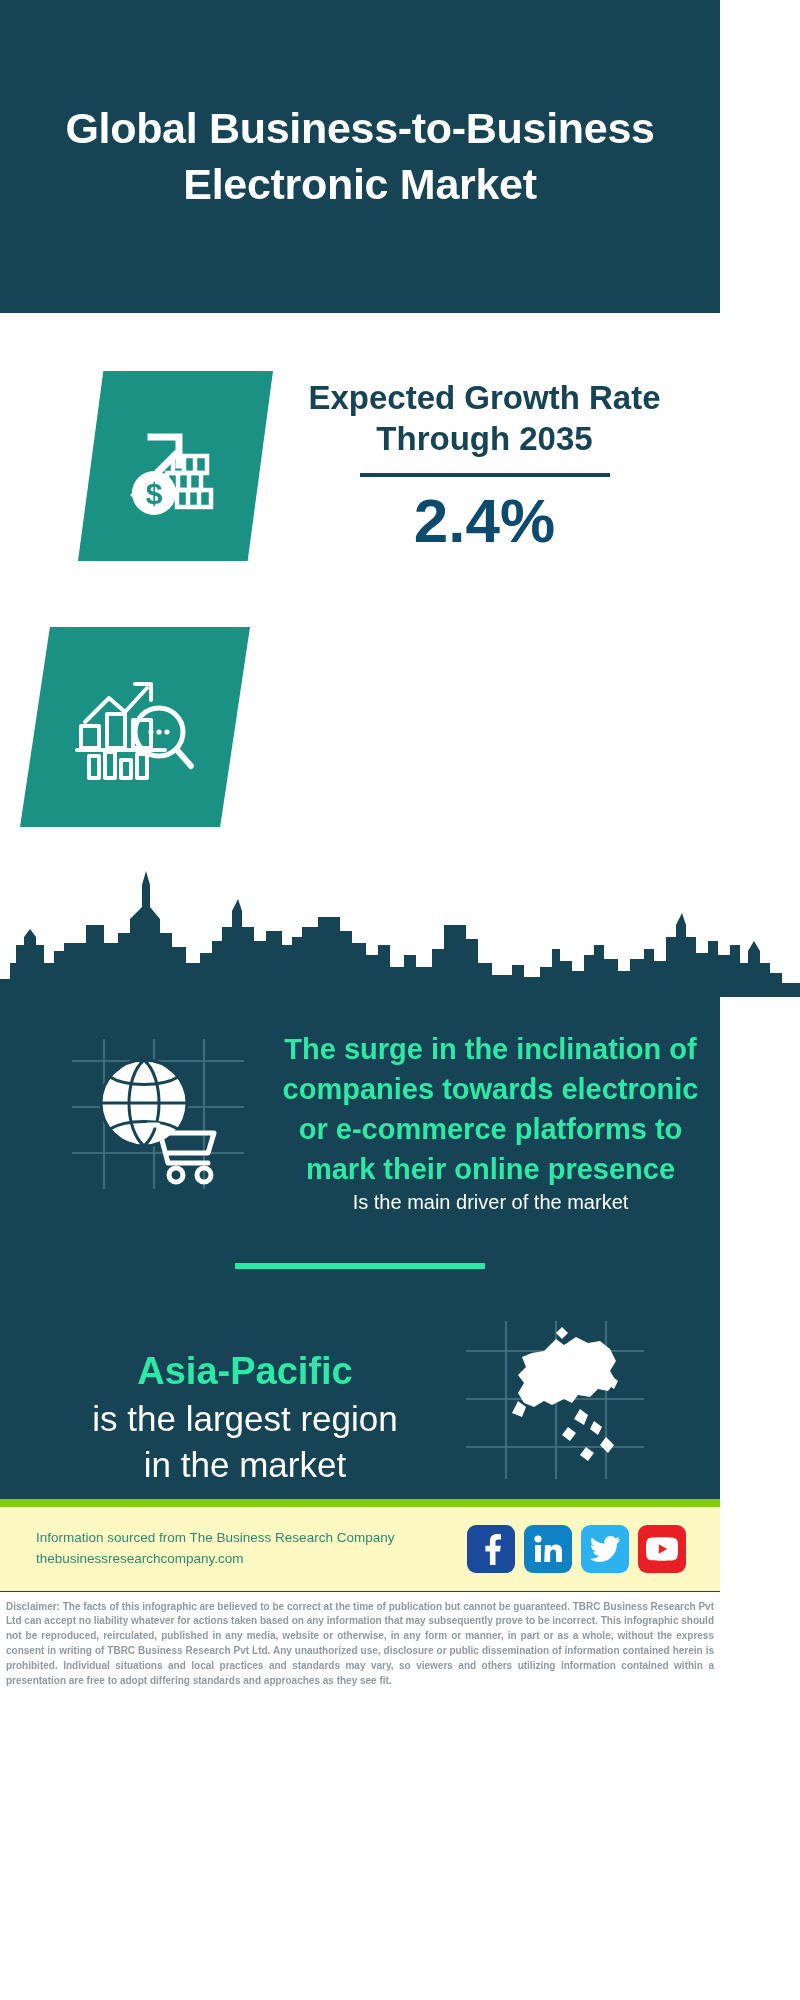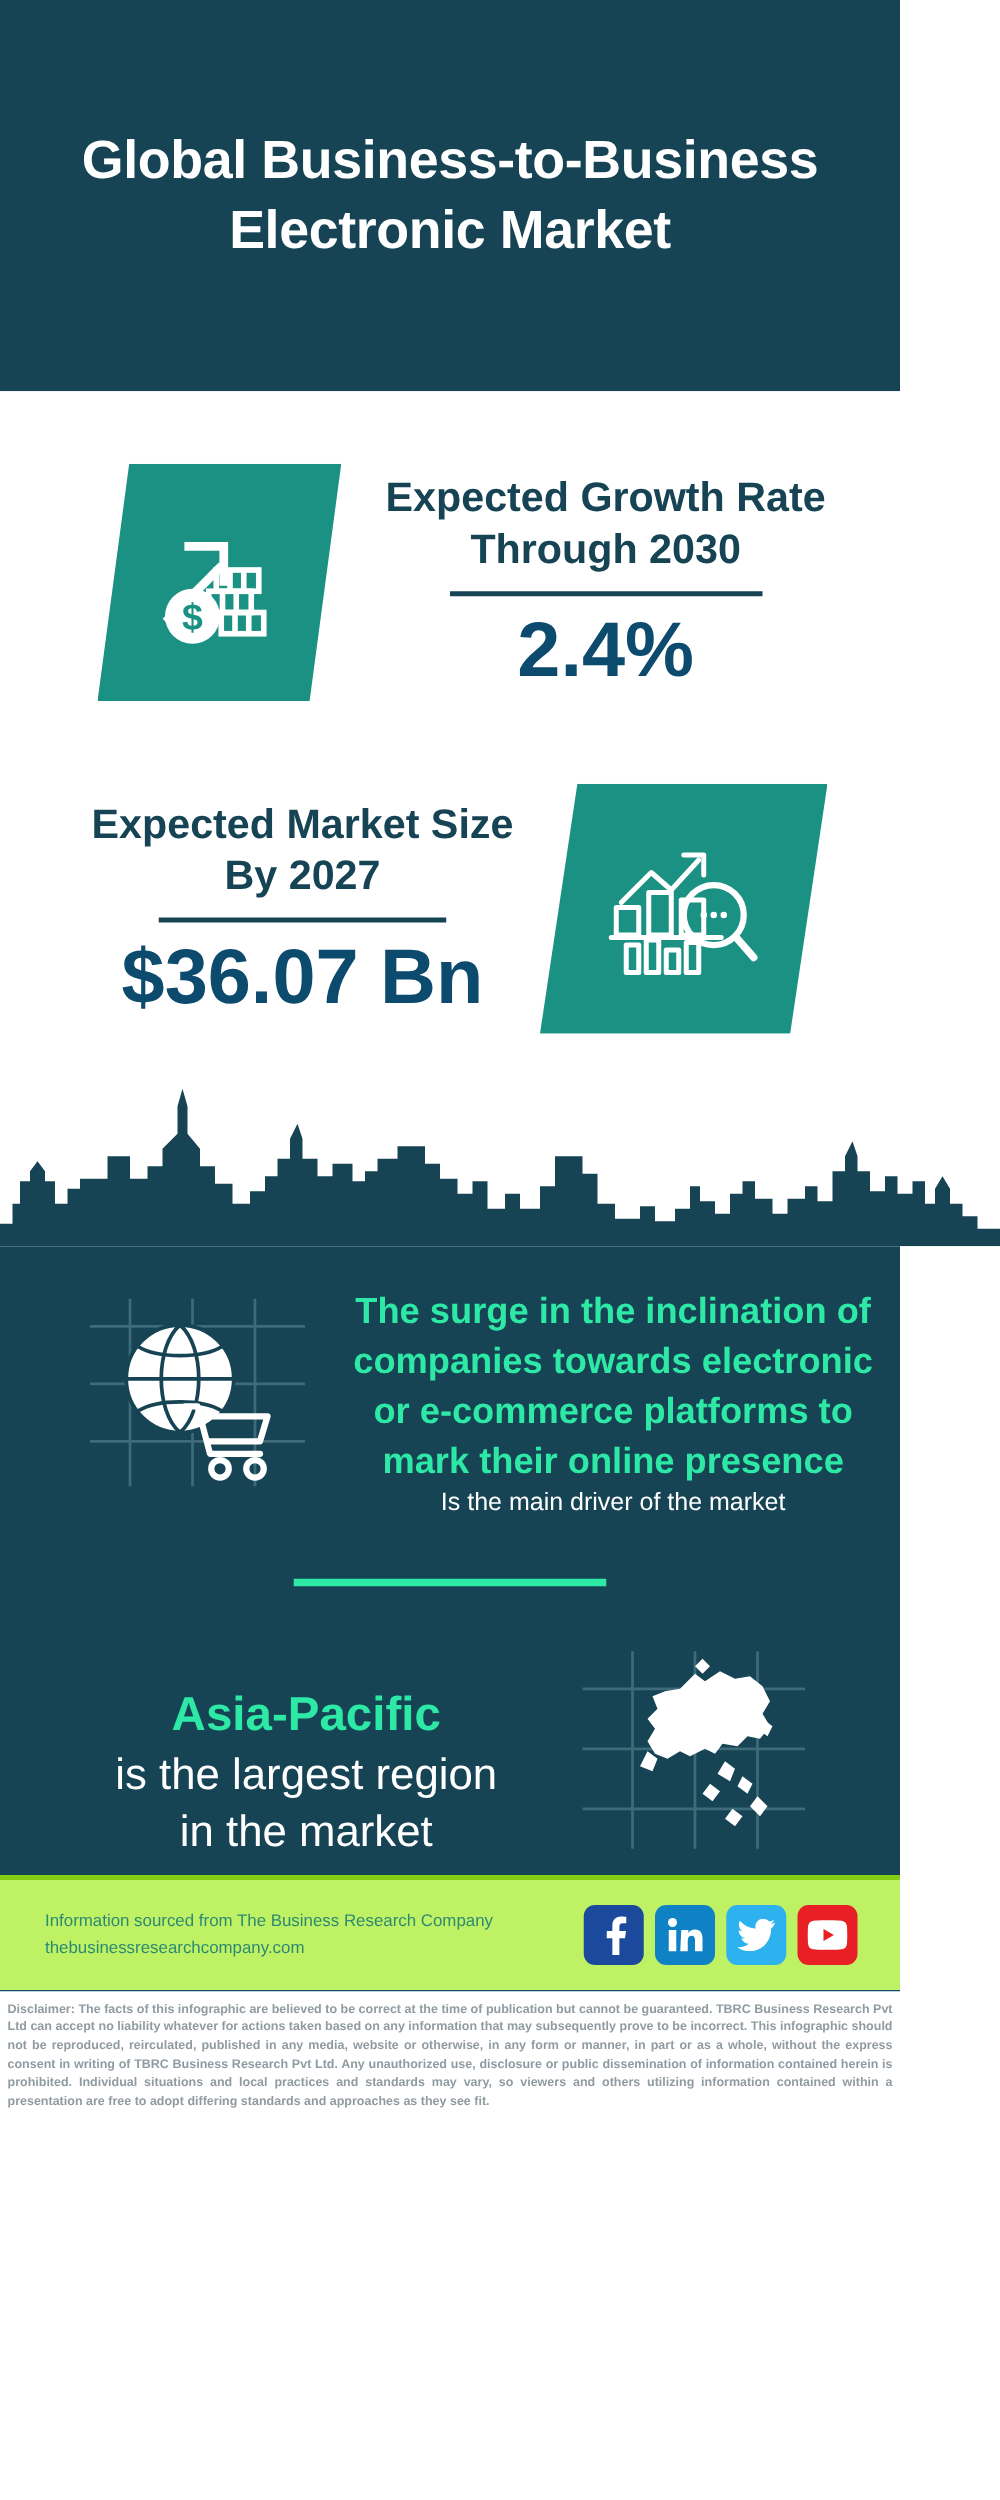--- a/index.html
+++ b/index.html
@@ -130,26 +130,26 @@
   .region-sub {
     color:#ffffff;
     font-size:35px;
     font-weight:normal;
     line-height:1.32;
   }
   .map-wrap { flex:0 0 auto; width:200px; margin-right:60px; }
 
   
   .footer {
-    background:#bef264;
+    background:#fef9c3;
     height:92px;
     display:flex;
     align-items:center;
     padding:0 34px 0 36px;
-    border-top:4px solid #84cc16;
+    border-top:8px solid #84cc16;
   }
   .source-text { flex:1; }
   .source-text div {
     color:#2d8a72;
     font-size:13.5px;
     line-height:1.55;
   }
   .socials { display:flex; gap:9px; align-items:center; }
   .sicon {
     width:48px; height:48px;
@@ -197,32 +197,27 @@
             <rect x="56" y="79" width="34" height="17"></rect>
             <path d="M63 45 v17 M74 45 v17"></path>
             <path d="M57 62 v17 M68 62 v17"></path>
             <path d="M67 79 v17 M78 79 v17"></path>
           </g>
           <circle cx="33" cy="82" r="22" fill="#ffffff"></circle>
           <text x="33" y="93" font-size="30" font-weight="bold" fill="#1a9182" text-anchor="middle" font-family="Liberation Sans, sans-serif">$</text>
         </svg>
       </div>
       <div class="stat-text">
-        <div class="stat-label">Expected Growth Rate Through 2030</div>
+        <div class="stat-label">Expected Growth Rate Through 2035</div>
         <div class="divider-dark"></div>
         <div class="stat-value">2.4%</div>
       </div>
     </div>
 
     <div class="stat-row" id="size-row">
-      <div class="stat-text">
-        <div class="stat-label">Expected Market Size By 2027</div>
-        <div class="divider-dark"></div>
-        <div class="stat-value">$36.07 Bn</div>
-      </div>
       <div class="para right">
         <svg width="125" height="115" viewBox="0 0 125 115" aria-hidden="true">
           <g fill="none" stroke="#ffffff" stroke-width="4" stroke-linecap="round" stroke-linejoin="round">
             <path d="M12 52 L36 28 L52 42 L74 18"></path>
             <path d="M62 14 L78 14 L78 30"></path>
             <rect x="8" y="56" width="18" height="22"></rect>
             <rect x="34" y="44" width="18" height="34"></rect>
             <rect x="60" y="50" width="18" height="28"></rect>
             <path d="M4 80 H92"></path>
             <rect x="16" y="86" width="10" height="22"></rect>

